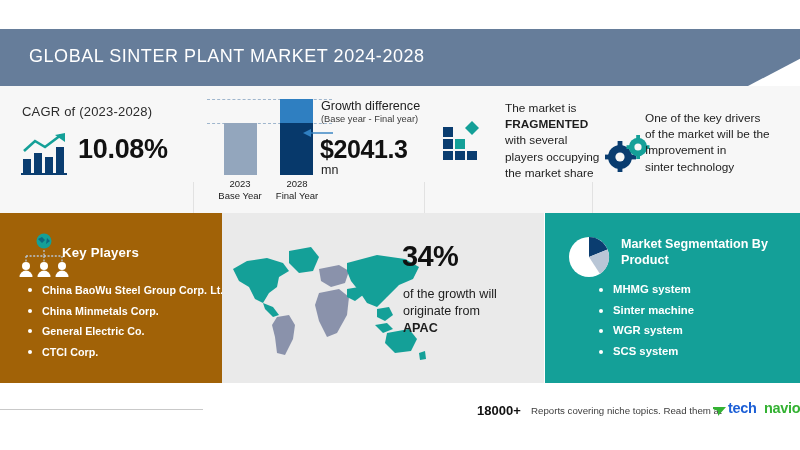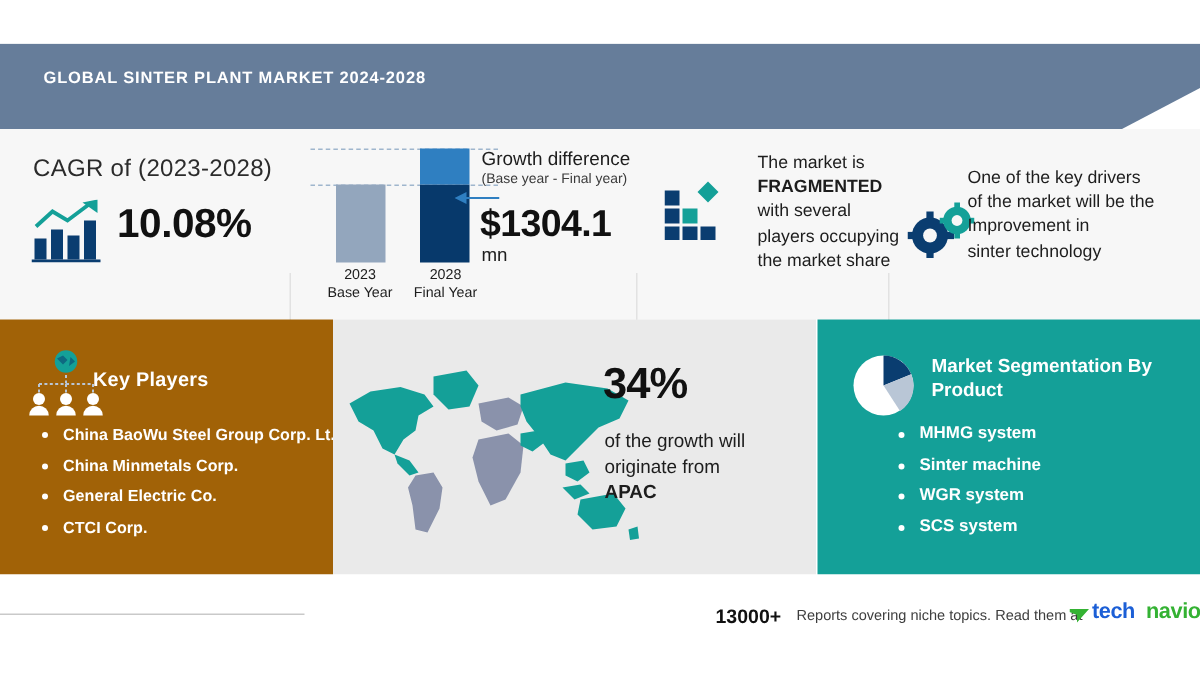--- a/index.html
+++ b/index.html
@@ -14,36 +14,36 @@
 
   
   .header{
     position:absolute;left:0;top:29px;width:800px;height:57px;
     background:#667d9a;
     -webkit-clip-path:polygon(0 0,100% 0,100% 52%,93.5% 100%,0 100%);
     clip-path:polygon(0 0,100% 0,100% 52%,93.5% 100%,0 100%);
   }
   .header-title{
     position:absolute;left:29px;top:17px;
-    color:#ffffff;font-size:11px;letter-spacing:.55px;font-weight:700;
+    color:#ffffff;font-size:18px;letter-spacing:.55px;font-weight:400;
     white-space:nowrap;
   }
 
   
   .band1{
     position:absolute;left:0;top:86px;width:800px;height:127px;
     background:#f7f7f7;
   }
   .band1-divider{
     position:absolute;top:96px;width:1px;height:108px;background:#e2e2e2;
   }
 
   .cagr-label{
     position:absolute;left:22px;top:104px;
-    font-size:16px;color:#2b2b2b;letter-spacing:.2px;white-space:nowrap;
+    font-size:13px;color:#2b2b2b;letter-spacing:.2px;white-space:nowrap;
   }
   .cagr-icon{position:absolute;left:21px;top:133px;width:48px;height:42px;}
   .cagr-value{
     position:absolute;left:78px;top:134px;
     font-size:27px;font-weight:bold;color:#111111;letter-spacing:-.3px;
   }
 
   
   .chart-wrap{position:absolute;left:207px;top:96px;width:125px;height:105px;}
   .dashline{position:absolute;height:0;border-top:1px dashed #9fb6cd;}
@@ -218,21 +218,21 @@
   </div>
 
   <div class="growth-arrow">
     <svg viewBox="0 0 30 10" width="30" height="10">
       <line x1="30" y1="5" x2="7" y2="5" stroke="#2f7fc1" stroke-width="1.4"></line>
       <polygon points="0,5 8,1 8,9" fill="#2f7fc1"></polygon>
     </svg>
   </div>
   <div class="growth-title">Growth difference</div>
   <div class="growth-sub">(Base year - Final year)</div>
-  <div class="growth-value">$1304.1</div>
+  <div class="growth-value">$2041.3</div>
   <div class="growth-unit">mn</div>
 
   <div class="frag-icon">
     <svg viewBox="0 0 42 42" width="42" height="42">
       <rect x="0" y="8" width="10" height="10" fill="#0a3d70"></rect>
       <rect x="0" y="20" width="10" height="10" fill="#0a3d70"></rect>
       <rect x="0" y="32" width="10" height="9" fill="#0a3d70"></rect>
       <rect x="12" y="20" width="10" height="10" fill="#14a098"></rect>
       <rect x="12" y="32" width="10" height="9" fill="#0a3d70"></rect>
       <rect x="24" y="32" width="10" height="9" fill="#0a3d70"></rect>
@@ -352,21 +352,21 @@
       <li>MHMG system</li>
       <li>Sinter machine</li>
       <li>WGR system</li>
       <li>SCS system</li>
     </ul>
   </div>
 
   <div class="footer">
     <div class="footer-rule"></div>
   </div>
-  <div class="footer-count">13000+</div>
+  <div class="footer-count">18000+</div>
   <div class="footer-text">Reports covering niche topics. Read them at</div>
   <div class="logo">
     <div class="logo-mark">
       <svg viewBox="0 0 13 12" width="13" height="12">
         <polygon points="0,2 13,2 5,11 5,6 0,4" fill="#34b233"></polygon>
       </svg>
     </div>
     <span class="logo-tech">tech</span>
     <span class="logo-navio">navio</span>
   </div>

